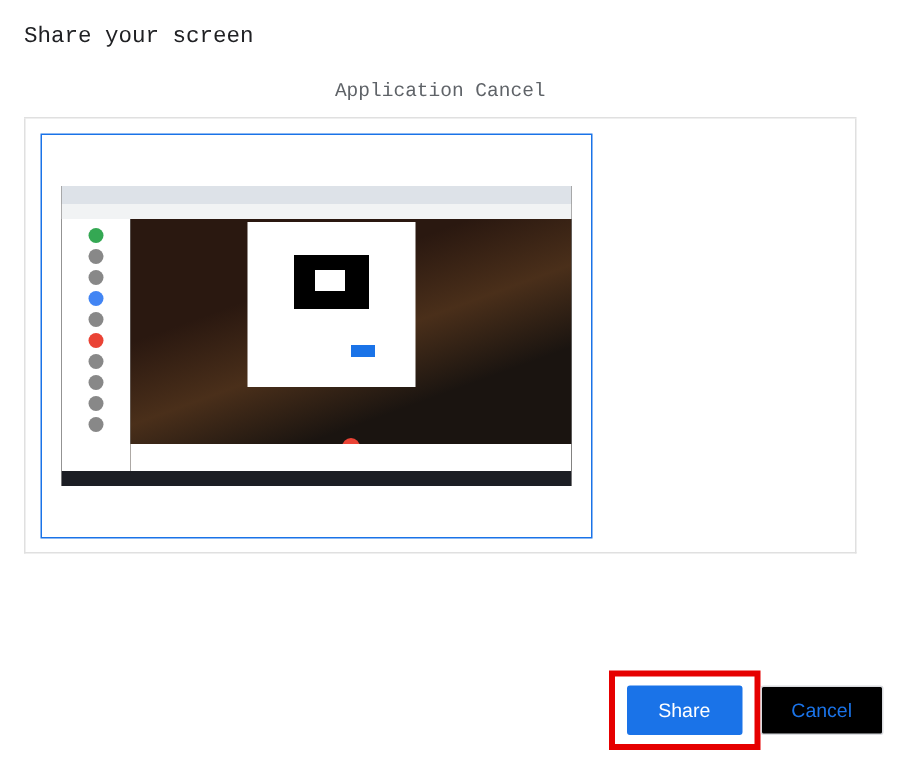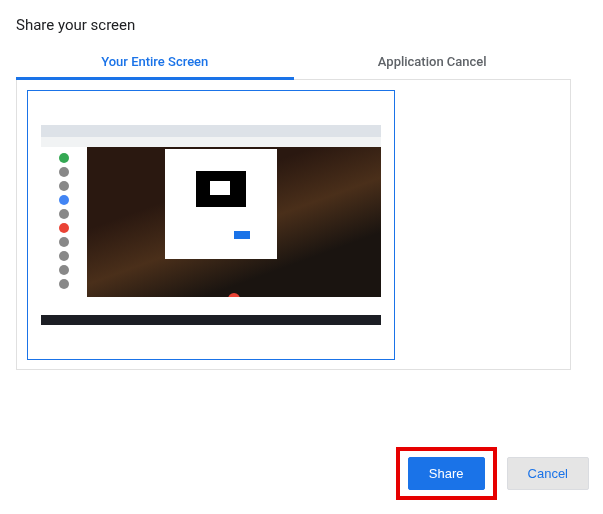--- a/index.html
+++ b/index.html
@@ -6,20 +6,21 @@
     body {
       font-family: 'Segoe UI', Roboto, Arial, sans-serif;
       background: #fff;
       width: 603px;
       height: 514px;
       overflow: hidden;
       position: relative;
     }
     .dialog {
       padding: 16px 32px 0 16px;
+      font-family: Liberation Mono, monospace;
     }
     .title {
       font-size: 15px;
       color: #202124;
       font-weight: 400;
       margin-bottom: 10px;
     }
     .description {
       font-size: 12.5px;
       color: #5f6368;
@@ -165,53 +166,52 @@
       bottom: 0; left: 0; right: 0;
       height: 10px;
       background: #1c1e24;
     }
     .button-row {
       position: absolute;
       bottom: 14px;
       right: 14px;
       display: flex;
       align-items: center;
-      gap: 10px;
+      gap: 0;
     }
     .highlight-box {
       border: 4px solid #e60000;
       padding: 6px 8px;
     }
     .btn {
       font-size: 13px;
       padding: 8px 20px;
       border-radius: 2px;
       cursor: pointer;
       border: 1px solid transparent;
       font-weight: 500;
     }
     .btn-primary {
       background: #1a73e8;
       color: #fff;
       border-color: #1a73e8;
     }
     .btn-secondary {
-      background: #e5e5e5;
+      background: #000000;
       color: #1a73e8;
       border: 1px solid #dadce0;
     }
   </style>
 </head>
 <body>
 
 <div class="dialog">
   <div class="title">Share your screen</div>
 
   <div class="tabs">
-    <div class="tab active">Your Entire Screen</div>
     <div class="tab">Application Cancel</div>
   </div>
 
   <div class="content-area">
     <div class="thumbnail-wrap">
       <div class="thumbnail">
         <div class="thumb-chrome-top"></div>
         <div class="thumb-chrome-urlbar"></div>
         <div class="thumb-main">
           <div class="thumb-sidebar">

